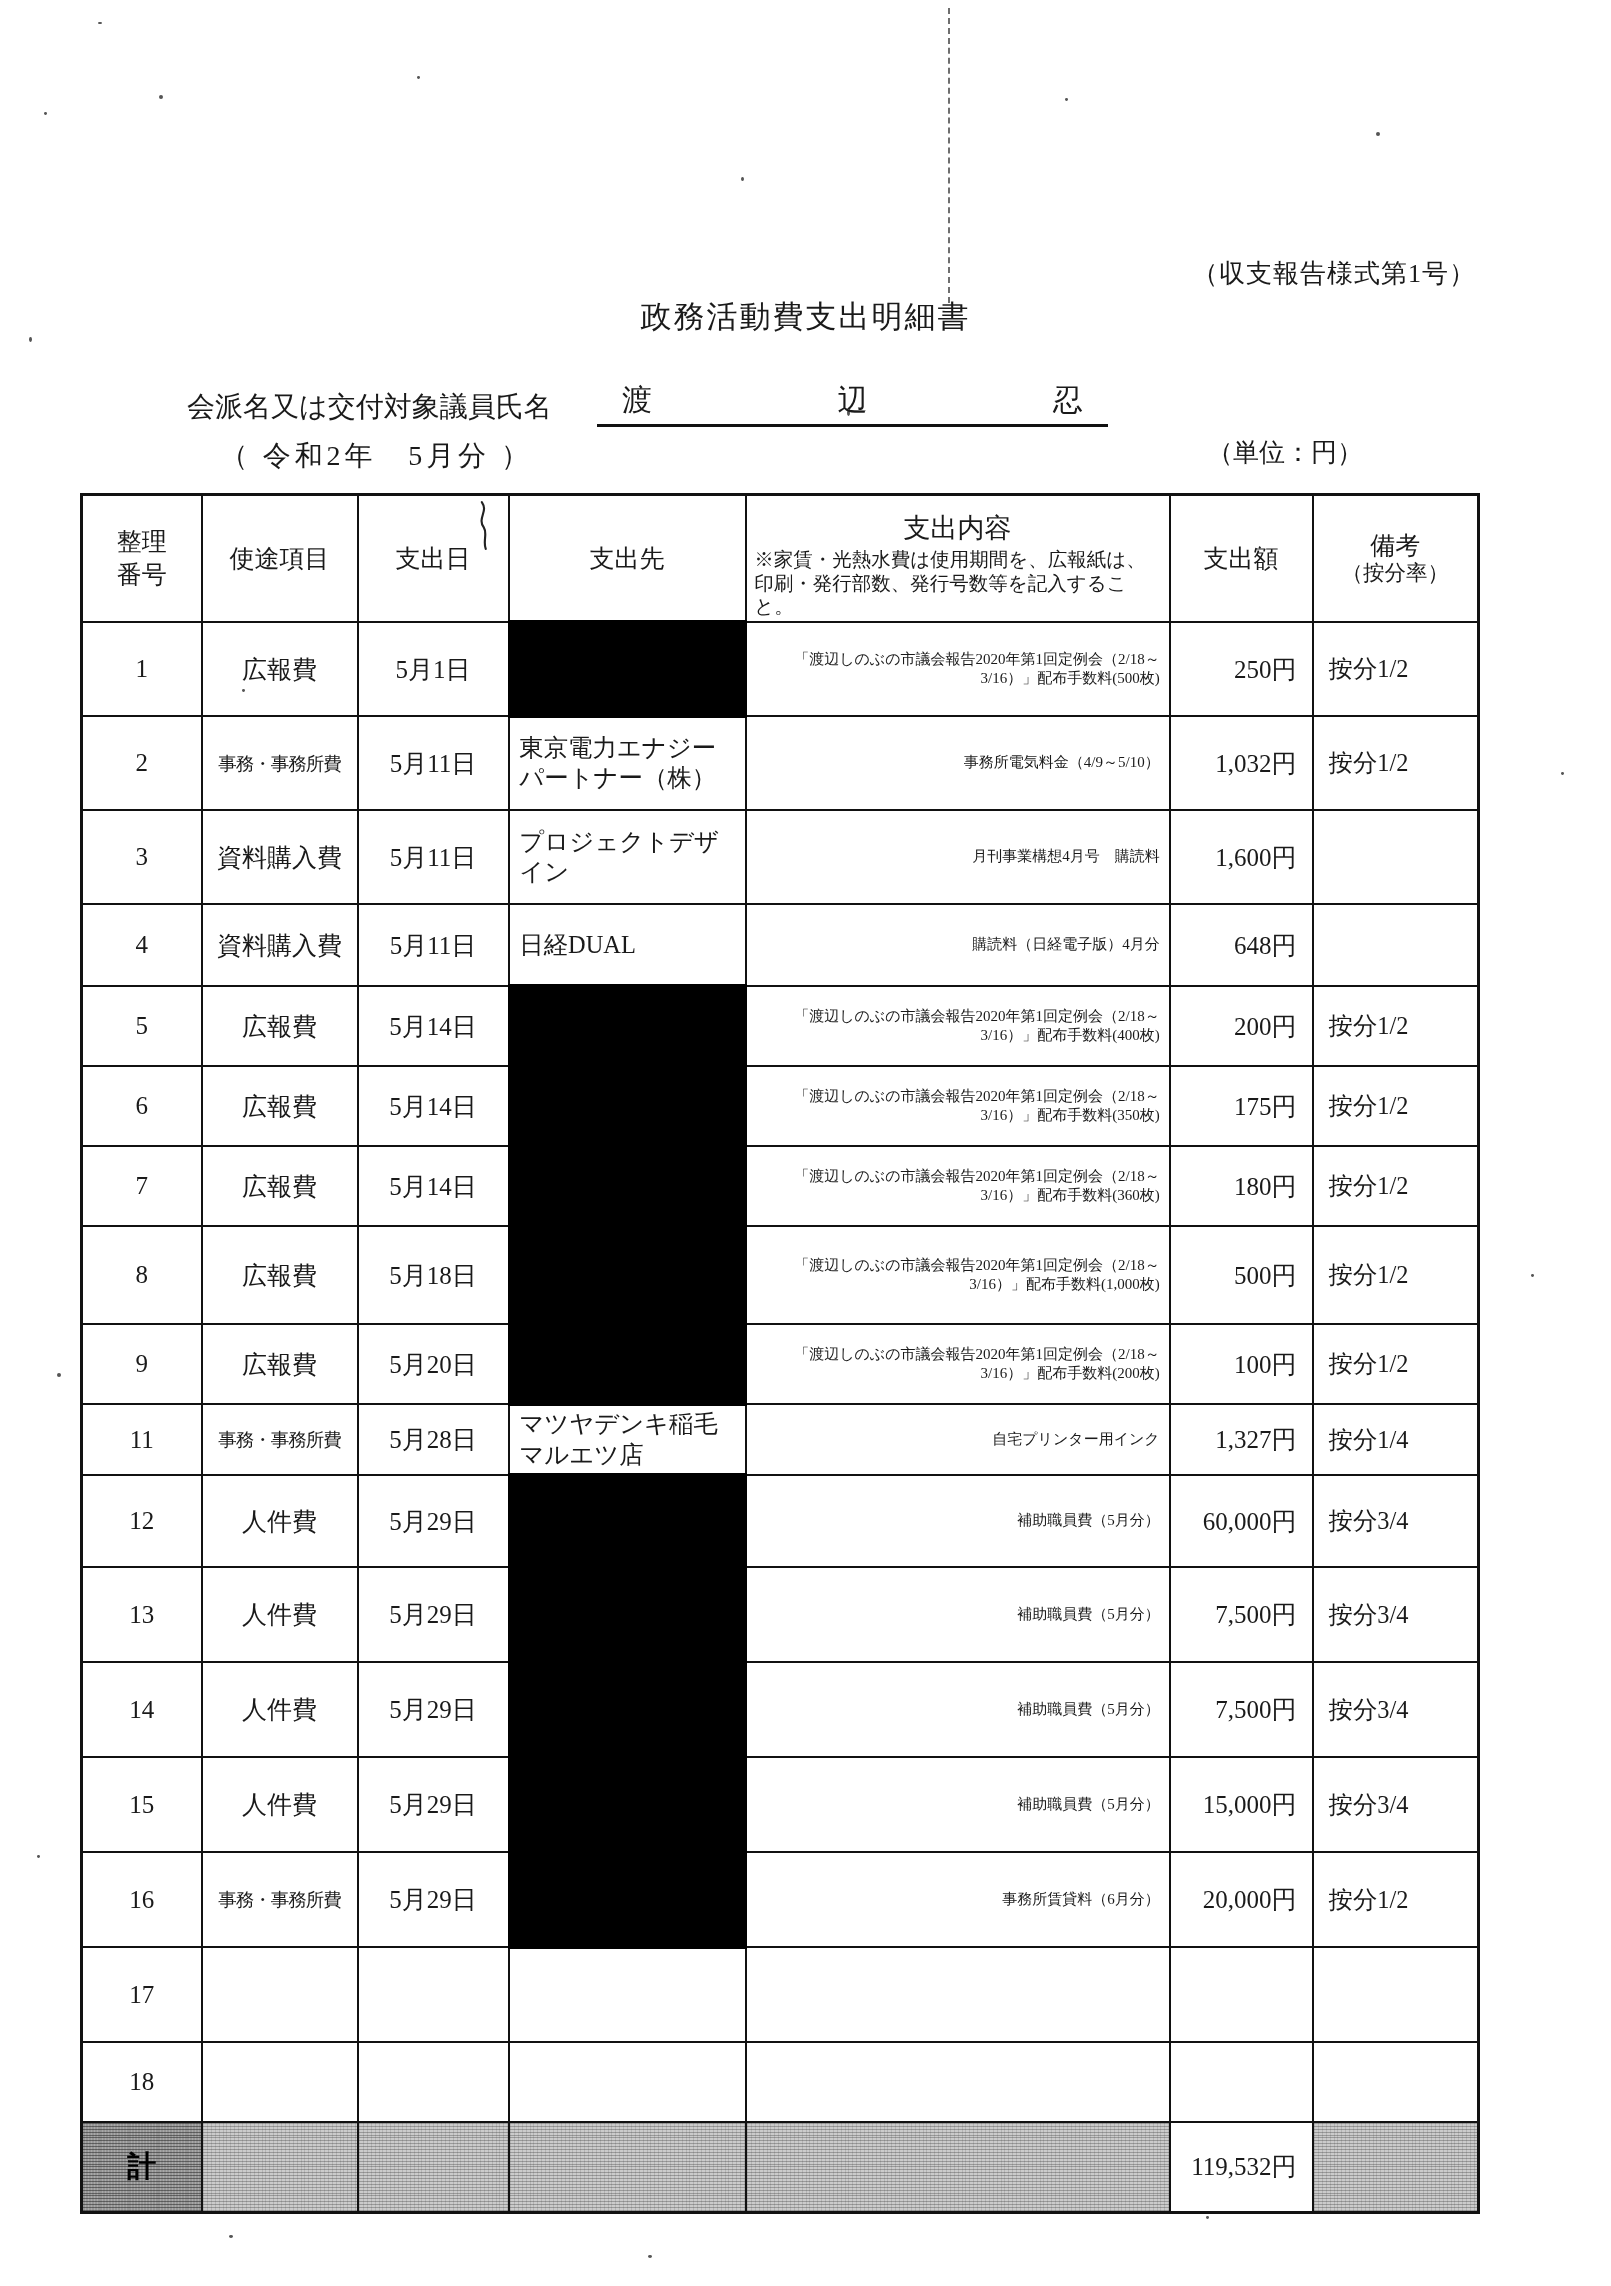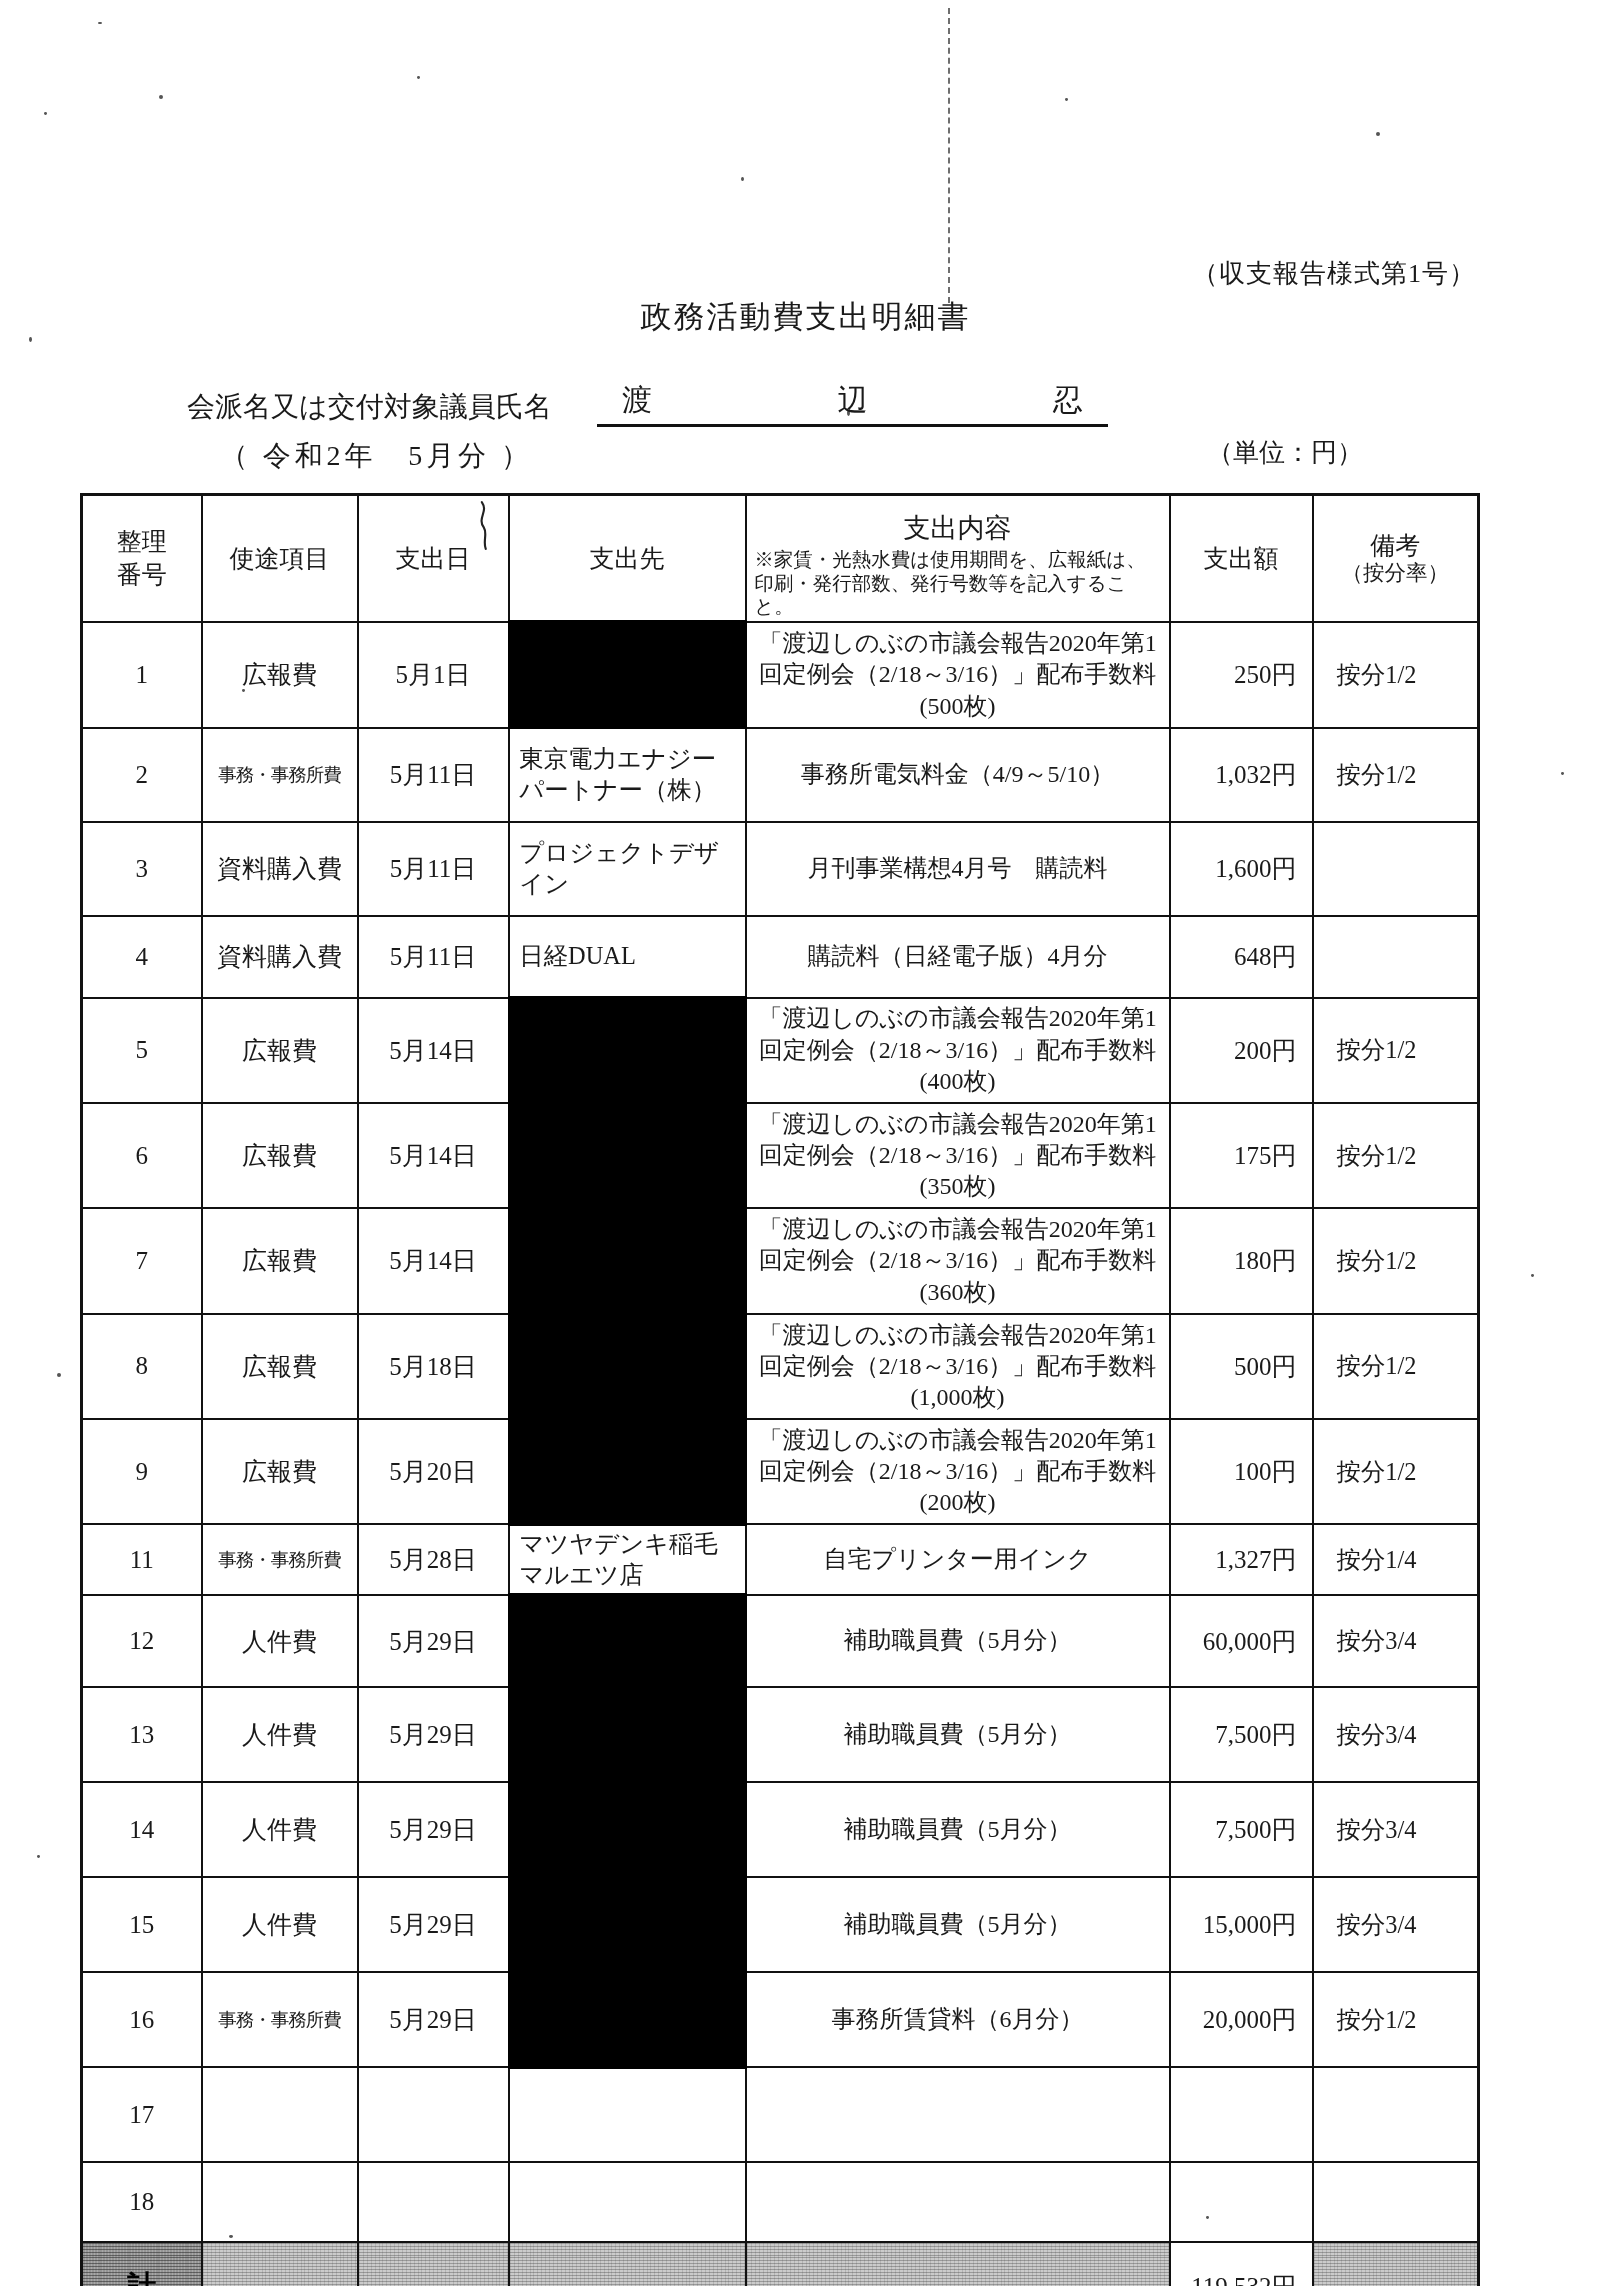--- a/index.html
+++ b/index.html
@@ -46,26 +46,26 @@
   .th-wrap2 { display:inline-block; width:2.25em; line-height:1.3; text-align:center; }
   th.c-no, td.c-no { text-align:center; }
   th.c-cat, td.c-cat { text-align:center; }
   td.c-cat.small { font-size:18.5px; letter-spacing:-1px; }
   th.c-date, td.c-date { text-align:center; position:relative; }
   th.c-payee { text-align:center; }
   td.c-payee { text-align:left; padding:3.9px 9.8px; position:relative; font-size:24.4px; line-height:1.25; }
   th.th-content { vertical-align:top; padding:3.9px 7.8px 2px 7.8px; }
   .content-title { text-align:center; font-size:27px; margin-top:10px; }
   .content-note { text-align:left; font-size:19.5px; line-height:1.22; margin-top:2px; }
-  td.c-content { text-align:center; padding:4.9px 8.8px; font-size:24px; line-height:1.3; }
+  td.c-content { text-align:right; padding:4.9px 8.8px; font-size:15px; line-height:1.3; }
   th.c-amount { text-align:center; }
   td.c-amount { text-align:right; padding-right:15px; font-size:25px; }
   th.c-remarks { text-align:center; line-height:1.15; }
   .remarks-sub { font-size:21.5px; }
-  td.c-remarks { text-align:left; padding-left:23px; font-size:24.4px; }
+  td.c-remarks { text-align:left; padding-left:15px; font-size:24.4px; }
 
   
   #expense-rows tr { height:80px; }
   #expense-rows tr:nth-child(1),
   #expense-rows tr:nth-child(2),
   #expense-rows tr:nth-child(3) { height:94px; }
   #expense-rows tr:nth-child(4) { height:82px; }
   #expense-rows tr:nth-child(8) { height:98px; }
   #expense-rows tr:nth-child(10) { height:70px; }
   #expense-rows tr:nth-child(11) { height:92px; }

